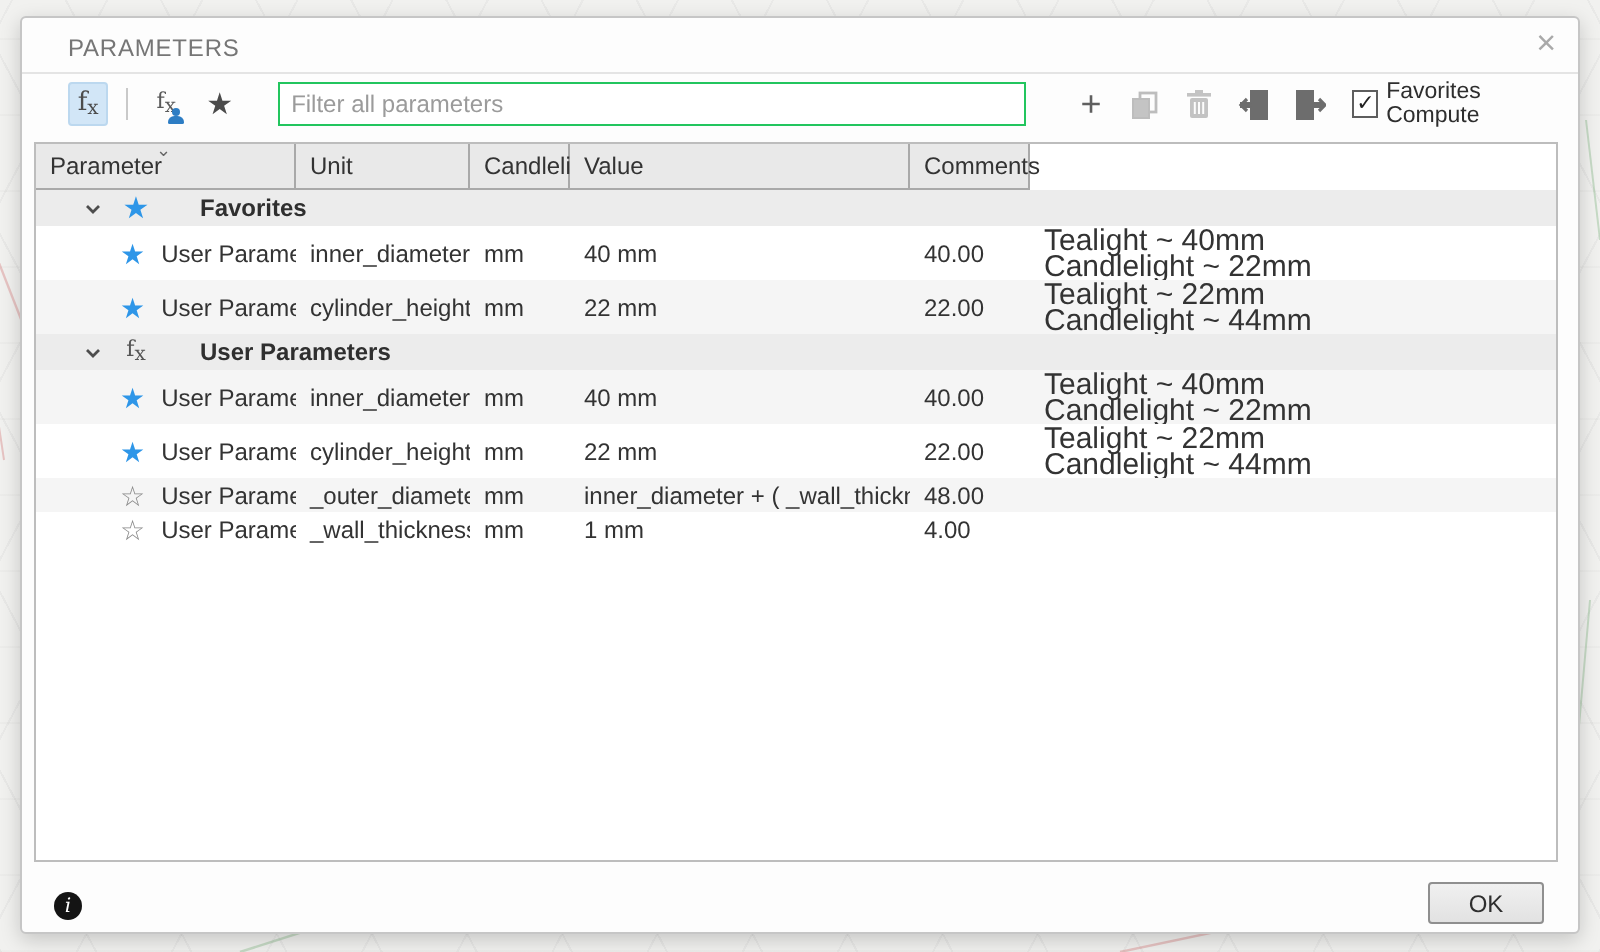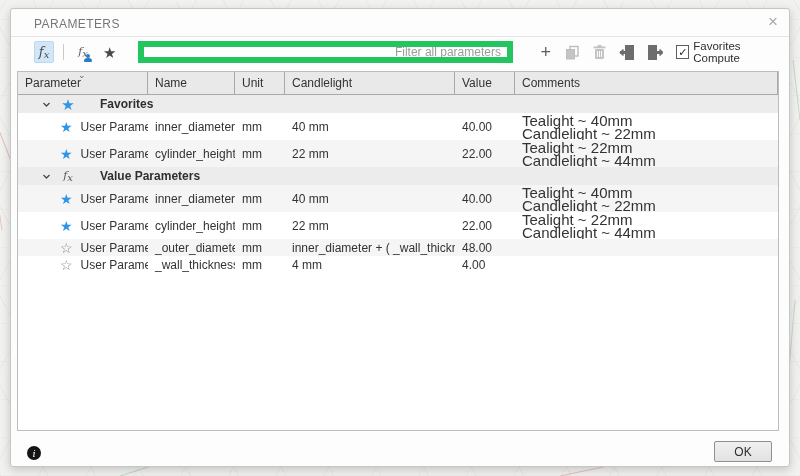--- a/index.html
+++ b/index.html
@@ -21,36 +21,36 @@
   .title{position:absolute;left:23px;top:8px;font-size:12px;color:#767676;
     letter-spacing:.4px;}
   .close{position:absolute;right:11px;top:4px;font-size:17px;color:#a9a9a9;
     cursor:pointer;line-height:18px;}
 
   .toolbar{position:absolute;top:31px;left:23px;right:8px;height:24px;
     display:flex;align-items:center;}
   .fx-btn{width:22px;height:22px;background:#d2e6f7;border:1px solid #bcd8ef;
     border-radius:2px;display:flex;align-items:center;justify-content:center;
     box-sizing:border-box;}
-  .fx-glyph{font-family:"DejaVu Serif",serif;font-style:italic;color:#4c4c4c;
+  .fx-glyph{font-family:"DejaVu Serif",serif;color:#4c4c4c;
     font-size:13px;line-height:1;}
   .fx-glyph .sub{font-size:10px;vertical-align:-2px;}
   .tsep{width:1px;height:16px;background:#c9c9c9;margin:0 9px;}
   .fx-user{position:relative;width:22px;height:22px;display:flex;
     align-items:center;justify-content:center;}
   .fx-user .fx-glyph{font-size:11px;color:#5a5a5a;}
   .person{position:absolute;right:1px;bottom:1px;width:8px;height:8px;}
   .person .head{position:absolute;left:2px;top:0;width:4px;height:4px;
     border-radius:50%;background:#2d7dc4;}
   .person .body{position:absolute;left:0;bottom:0;width:8px;height:4px;
     border-radius:4px 4px 1px 1px;background:#2d7dc4;}
   .star-filter{margin-left:10px;font-size:15px;color:#4b4b4b;line-height:1;}
   .filter-input{margin-left:22px;width:410px;height:22px;box-sizing:border-box;
-    border:6px solid #22c55e;background:#fff;font-size:12px;padding:0 6px;
-    color:#333;font-family:"Liberation Sans",sans-serif;text-align:right;}
+    border:1px solid #22c55e;background:#fff;font-size:12px;padding:0 6px;
+    color:#333;font-family:"Liberation Sans",sans-serif;}
   .filter-input::placeholder{color:#9b9b9b;}
   .tb-ico{margin-left:12px;display:flex;align-items:center;justify-content:center;
     width:17px;height:18px;}
   .plus{margin-left:26px;font-size:18px;color:#5f5f5f;font-weight:400;
     width:15px;text-align:center;line-height:16px;}
   .chk-wrap{margin-left:13px;display:flex;align-items:center;}
   .chk{width:12px;height:12px;border:1px solid #5e5e5e;background:#fff;
     display:flex;align-items:center;justify-content:center;font-size:11px;
     color:#222;line-height:1;}
   .chk-label{margin-left:4px;font-size:11.5px;color:#2e2e2e;}
@@ -158,21 +158,20 @@
     </div>
     <div class="chk-wrap">
       <div class="chk">✓</div>
       <span class="chk-label">Favorites Compute</span>
     </div>
   </div>
 
   <div class="ptable">
     <div class="thead">
       <div class="th">Parameter</div>
-      <div class="th">Name</div>
       <div class="th">Unit</div>
       <div class="th">Candlelight</div>
       <div class="th">Value</div>
       <div class="th">Comments</div>
       <span class="sort-caret">⌄</span>
     </div>
     <div class="tbody" id="tbody">
         <div class="trow grow" style="height: 18px; background: rgb(236, 236, 236);">
           <div class="cell pcell" style="grid-column: 1 / span 6;">
             <span class="chev">
@@ -211,21 +210,21 @@
         <div class="trow grow" style="height: 18px; background: rgb(236, 236, 236);">
           <div class="cell pcell" style="grid-column: 1 / span 6;">
             <span class="chev">
               <svg width="9" height="9" viewBox="0 0 9 9">
                 <polyline points="1.5,3 4.5,6 7.5,3" fill="none" stroke="#4d4d4d" stroke-width="1.4"></polyline>
               </svg>
             </span>
             <span class="gicon">
               <span class="fx-glyph" style="font-size:11px;color:#555">f<span class="sub">x</span></span>
             </span>
-            <span class="glabel">Value Parameters</span>
+            <span class="glabel">User Parameters</span>
           </div>
         </div>
         <div class="trow" style="height: 27px; background: rgb(245, 245, 245);">
           <div class="cell pcell">
             <span class="rstar fav">★</span>
             <span class="ptype">User Parameter</span>
           </div>
           <div class="cell">inner_diameter</div>
           <div class="cell">mm</div>
           <div class="cell">40 mm</div>
@@ -254,21 +253,21 @@
           <div class="cell">48.00</div>
           <div class="cell comments"></div>
         </div>
         <div class="trow" style="height: 17px; background: rgb(255, 255, 255);">
           <div class="cell pcell">
             <span class="rstar nofav">☆</span>
             <span class="ptype">User Parameter</span>
           </div>
           <div class="cell">_wall_thickness</div>
           <div class="cell">mm</div>
-          <div class="cell">4 mm</div>
+          <div class="cell">1 mm</div>
           <div class="cell">4.00</div>
           <div class="cell comments"></div>
         </div>
       </div>
   </div>
 
   <div class="info-badge">i</div>
   <div class="ok-btn">OK</div>
 </div>
 

